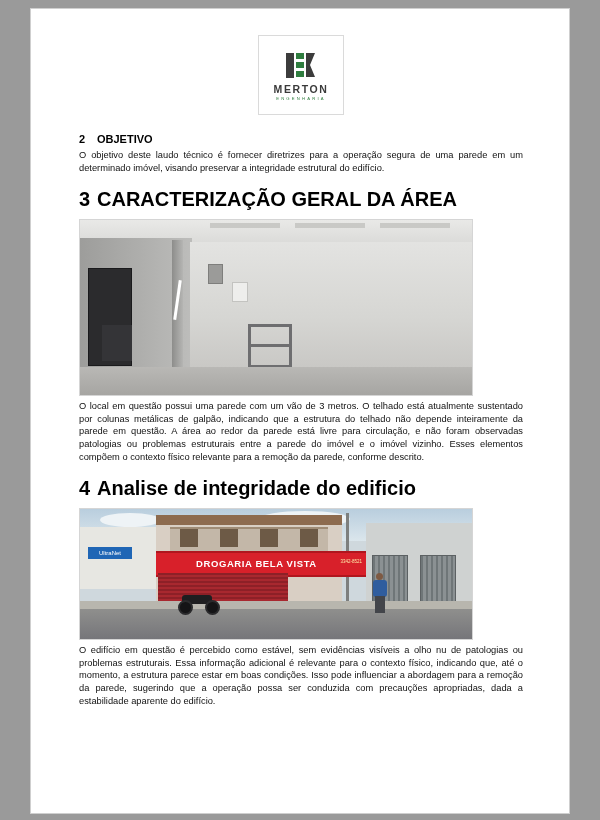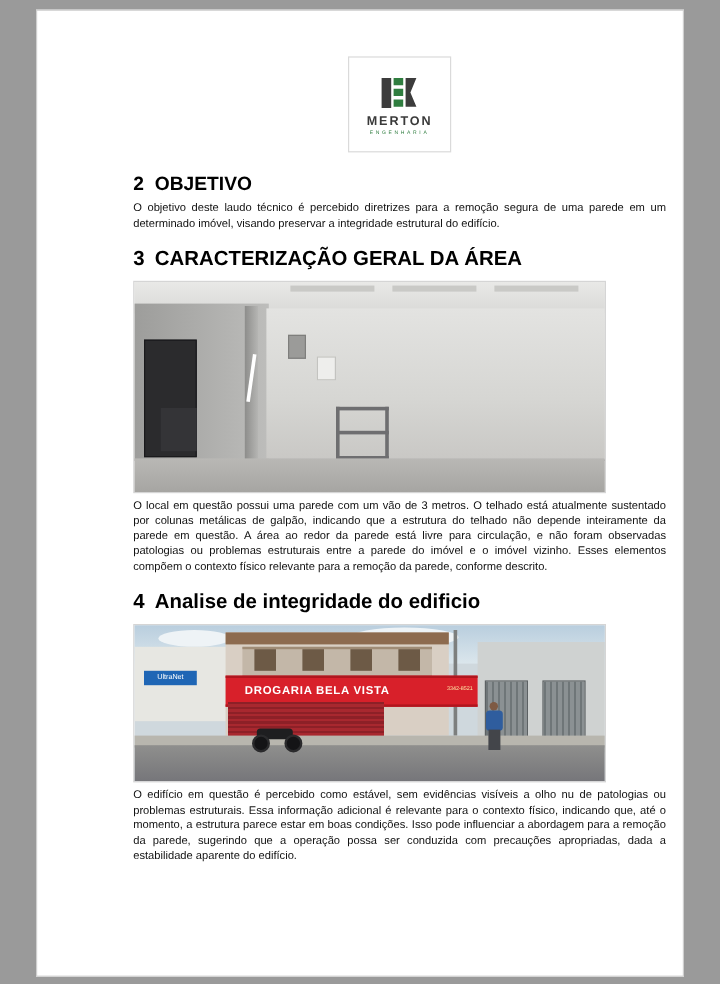--- a/index.html
+++ b/index.html
@@ -20,23 +20,22 @@
     width: 540px;
     height: 806px;
     background: #ffffff;
     border: 1px solid #cfcfcf;
     box-sizing: border-box;
     overflow: hidden;
   }
   .content {
     position: absolute;
     left: 48px;
-    top: 38px;
+    top: 26px;
     width: 444px;
-    margin-left: 32px;
   }
 
   
   .logo-wrap {
     width: 100%;
     display: flex;
     justify-content: center;
     margin-bottom: 18px;
   }
   .logo-box {
@@ -64,29 +63,29 @@
   }
   .logo-sub {
     font-size: 4.2px;
     letter-spacing: 2.2px;
     color: #2f7d3f;
     margin-top: 1px;
   }
 
   
   h1.sec {
-    font-size: 16px;
+    font-size: 11px;
     font-weight: bold;
     color: #000;
     margin: 14px 0 4px 0;
     font-family: "Liberation Sans", sans-serif;
   }
   h1.sec .num { display: inline-block; min-width: 18px; }
   h1.big {
-    font-size: 17px;
+    font-size: 20px;
   }
   h2.sub {
     font-size: 11.5px;
     font-weight: bold;
     margin: 10px 0 6px 0;
     font-family: "Liberation Sans", sans-serif;
   }
   h2.sub .num { display: inline-block; min-width: 26px; }
 
   p.body {
@@ -206,21 +205,21 @@
   }
   .ph2 .win {
     position:absolute; top:20px; width:18px; height:18px; background:#6d5a46;
   }
   .ph2 .redband {
     position:absolute; left:76px; top:42px; width:210px; height:22px;
     background:#d8202a; border-top:2px solid #b0161e; border-bottom:2px solid #b0161e;
   }
   .ph2 .redband .txt {
     color:#ffffff; font-size:9.5px; font-weight:bold; letter-spacing:0.6px;
-    line-height:22px; padding-left:16px; font-family:"Liberation Sans", sans-serif;
+    line-height:22px; padding-left:40px; font-family:"Liberation Sans", sans-serif;
   }
   .ph2 .phone {
     position:absolute; right:4px; top:6px; font-size:4.5px; color:#ffe9a8;
     font-family:"Liberation Sans", sans-serif;
   }
   .ph2 .shutter {
     position:absolute; left:78px; top:64px; width:130px; height:38px;
     background: repeating-linear-gradient(180deg,#8d2027 0 2px,#a8282f 2px 4px);
   }
   .ph2 .bldgR {
@@ -273,21 +272,21 @@
           </svg>
         </div>
         <div class="logo-name">MERTON</div>
         <div class="logo-sub">ENGENHARIA</div>
       </div>
     </div>
 
     <h1 class="sec">
       <span class="num">2</span><span>OBJETIVO</span>
     </h1>
-    <p class="body">O objetivo deste laudo técnico é percebido diretrizes para a remoção segura de uma parede em um determinado imóvel, visando preservar a integridade estrutural do edifício.</p>
+    <p class="body">O objetivo deste laudo técnico é fornecer diretrizes para a operação segura de uma parede em um determinado imóvel, visando preservar a integridade estrutural do edifício.</p>
 
     <h1 class="sec big">
       <span class="num">3</span><span>CARACTERIZAÇÃO GERAL DA ÁREA</span>
     </h1>
 
     <div class="figure fig1">
       <div class="ph1">
         <div class="ceiling"></div>
         <div class="ceilpanel" style="left:130px;"></div>
         <div class="ceilpanel" style="left:215px;"></div>

